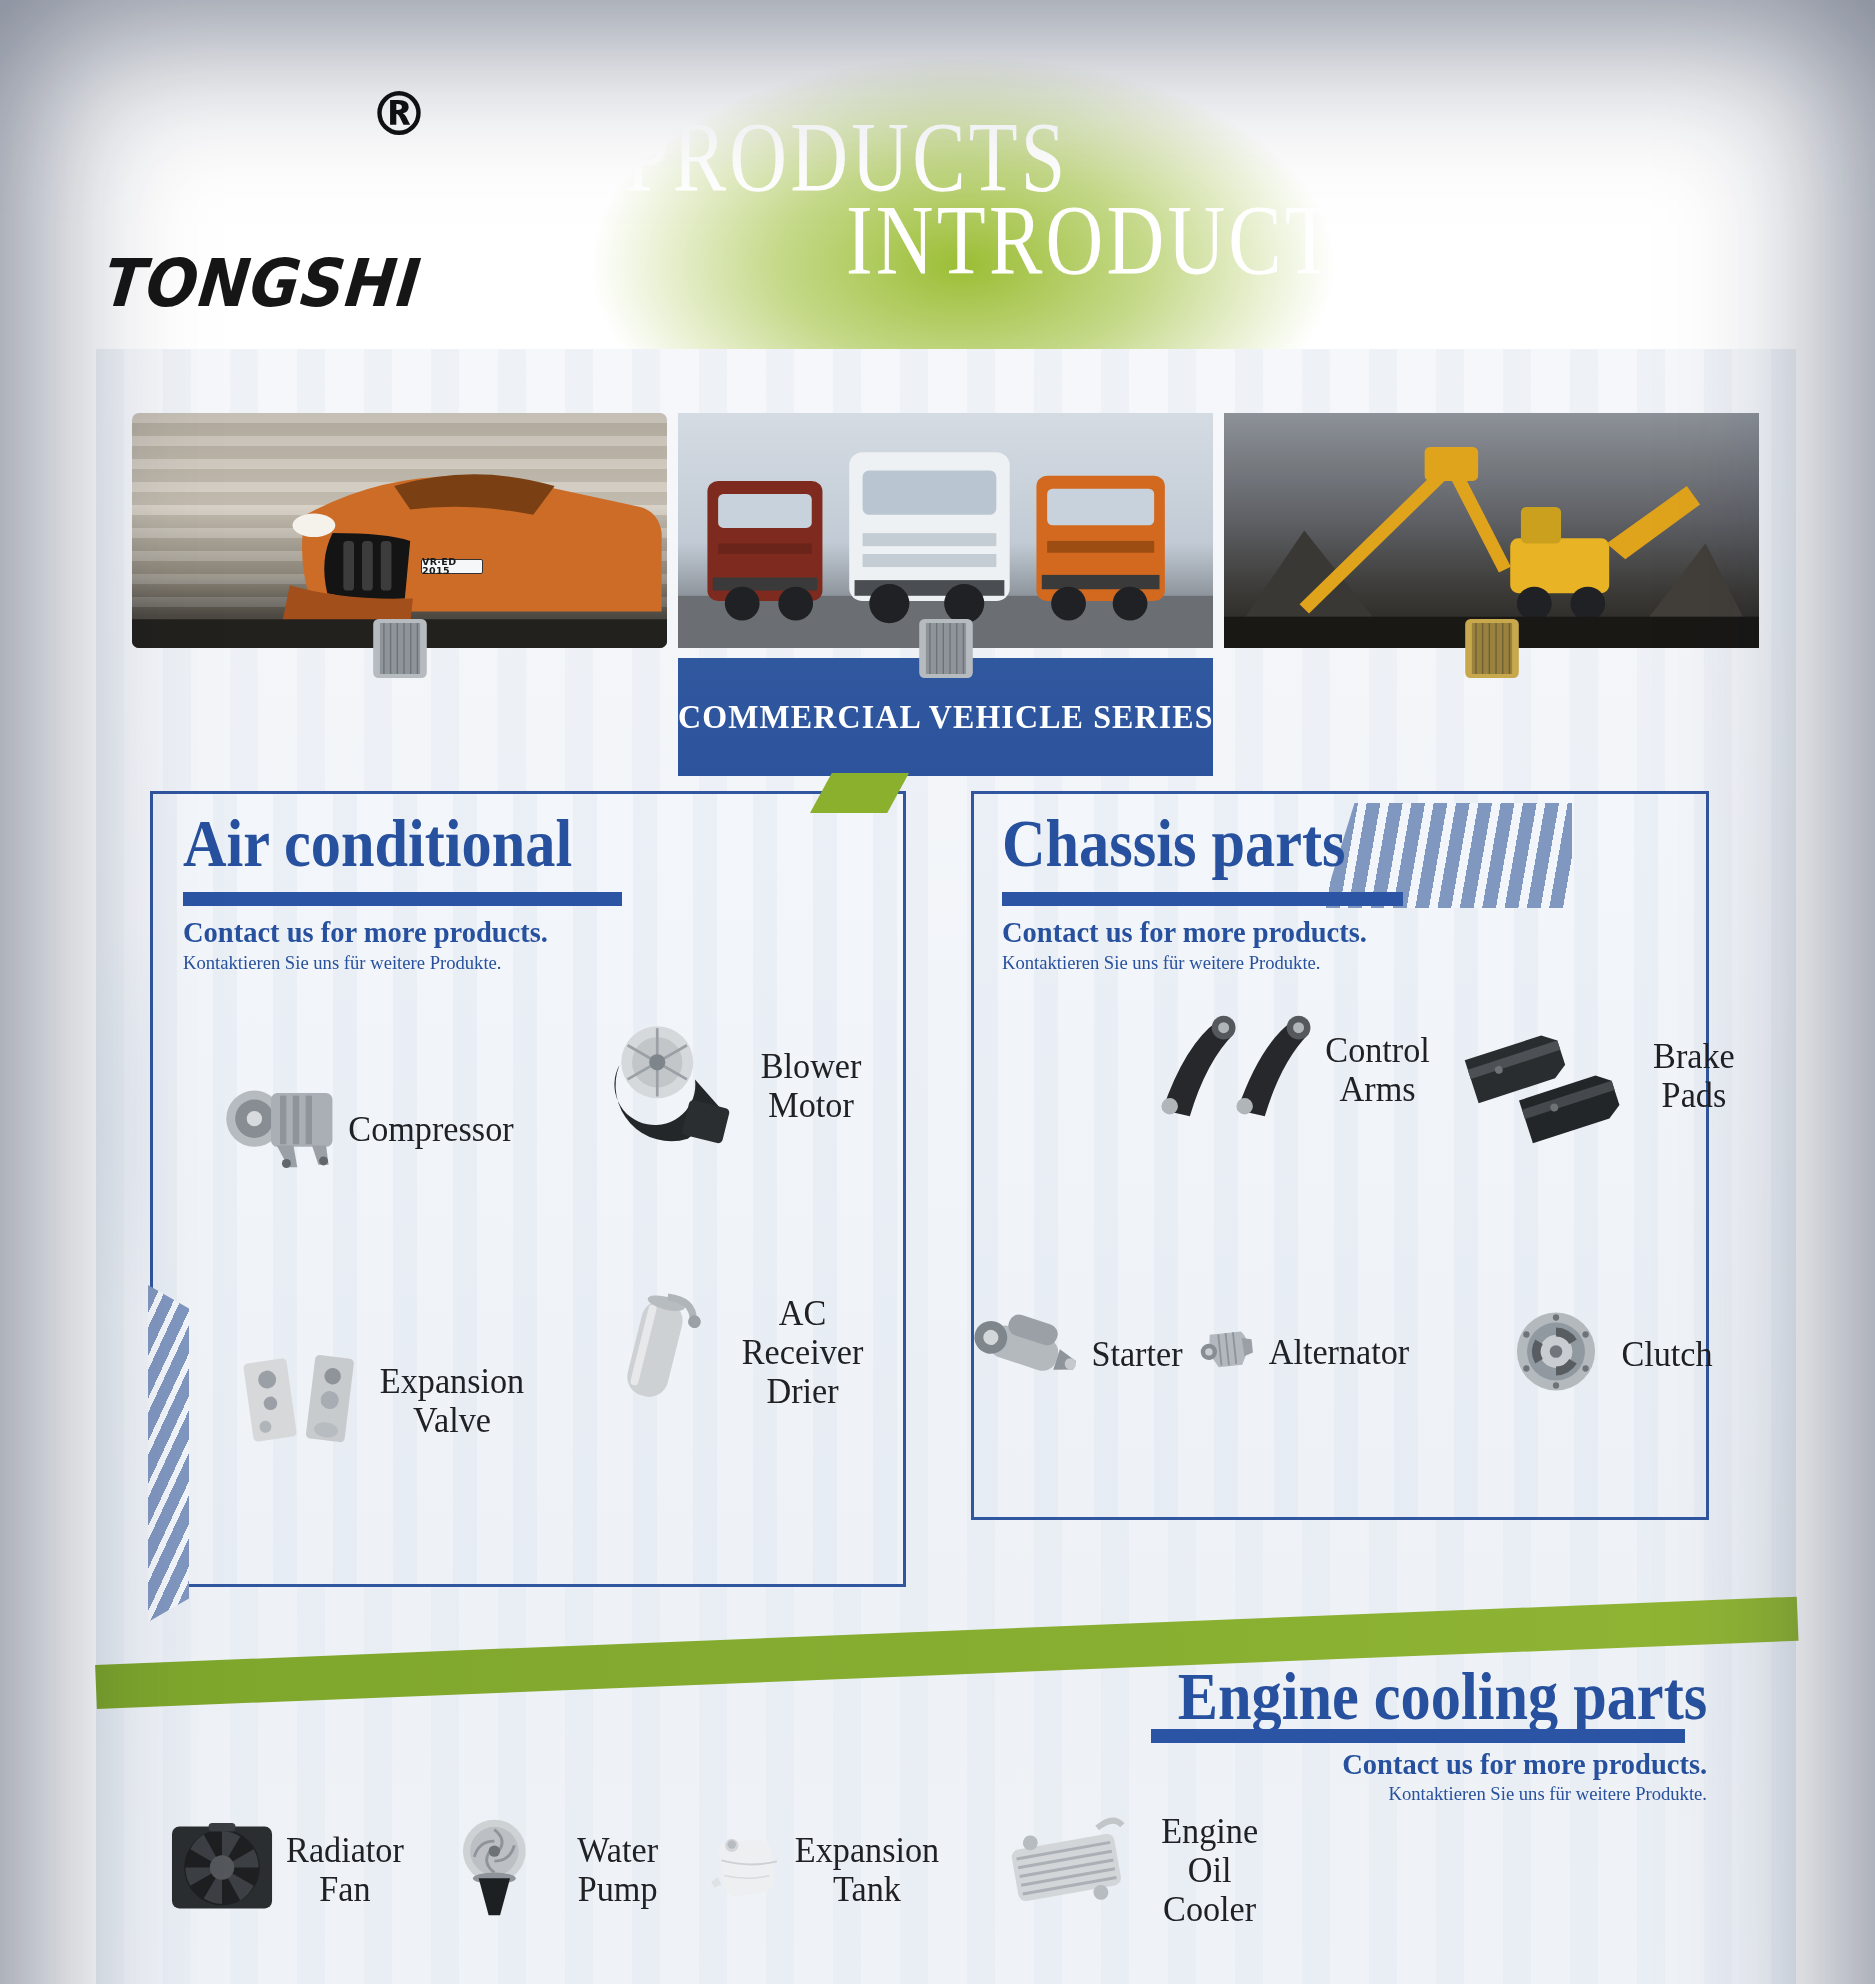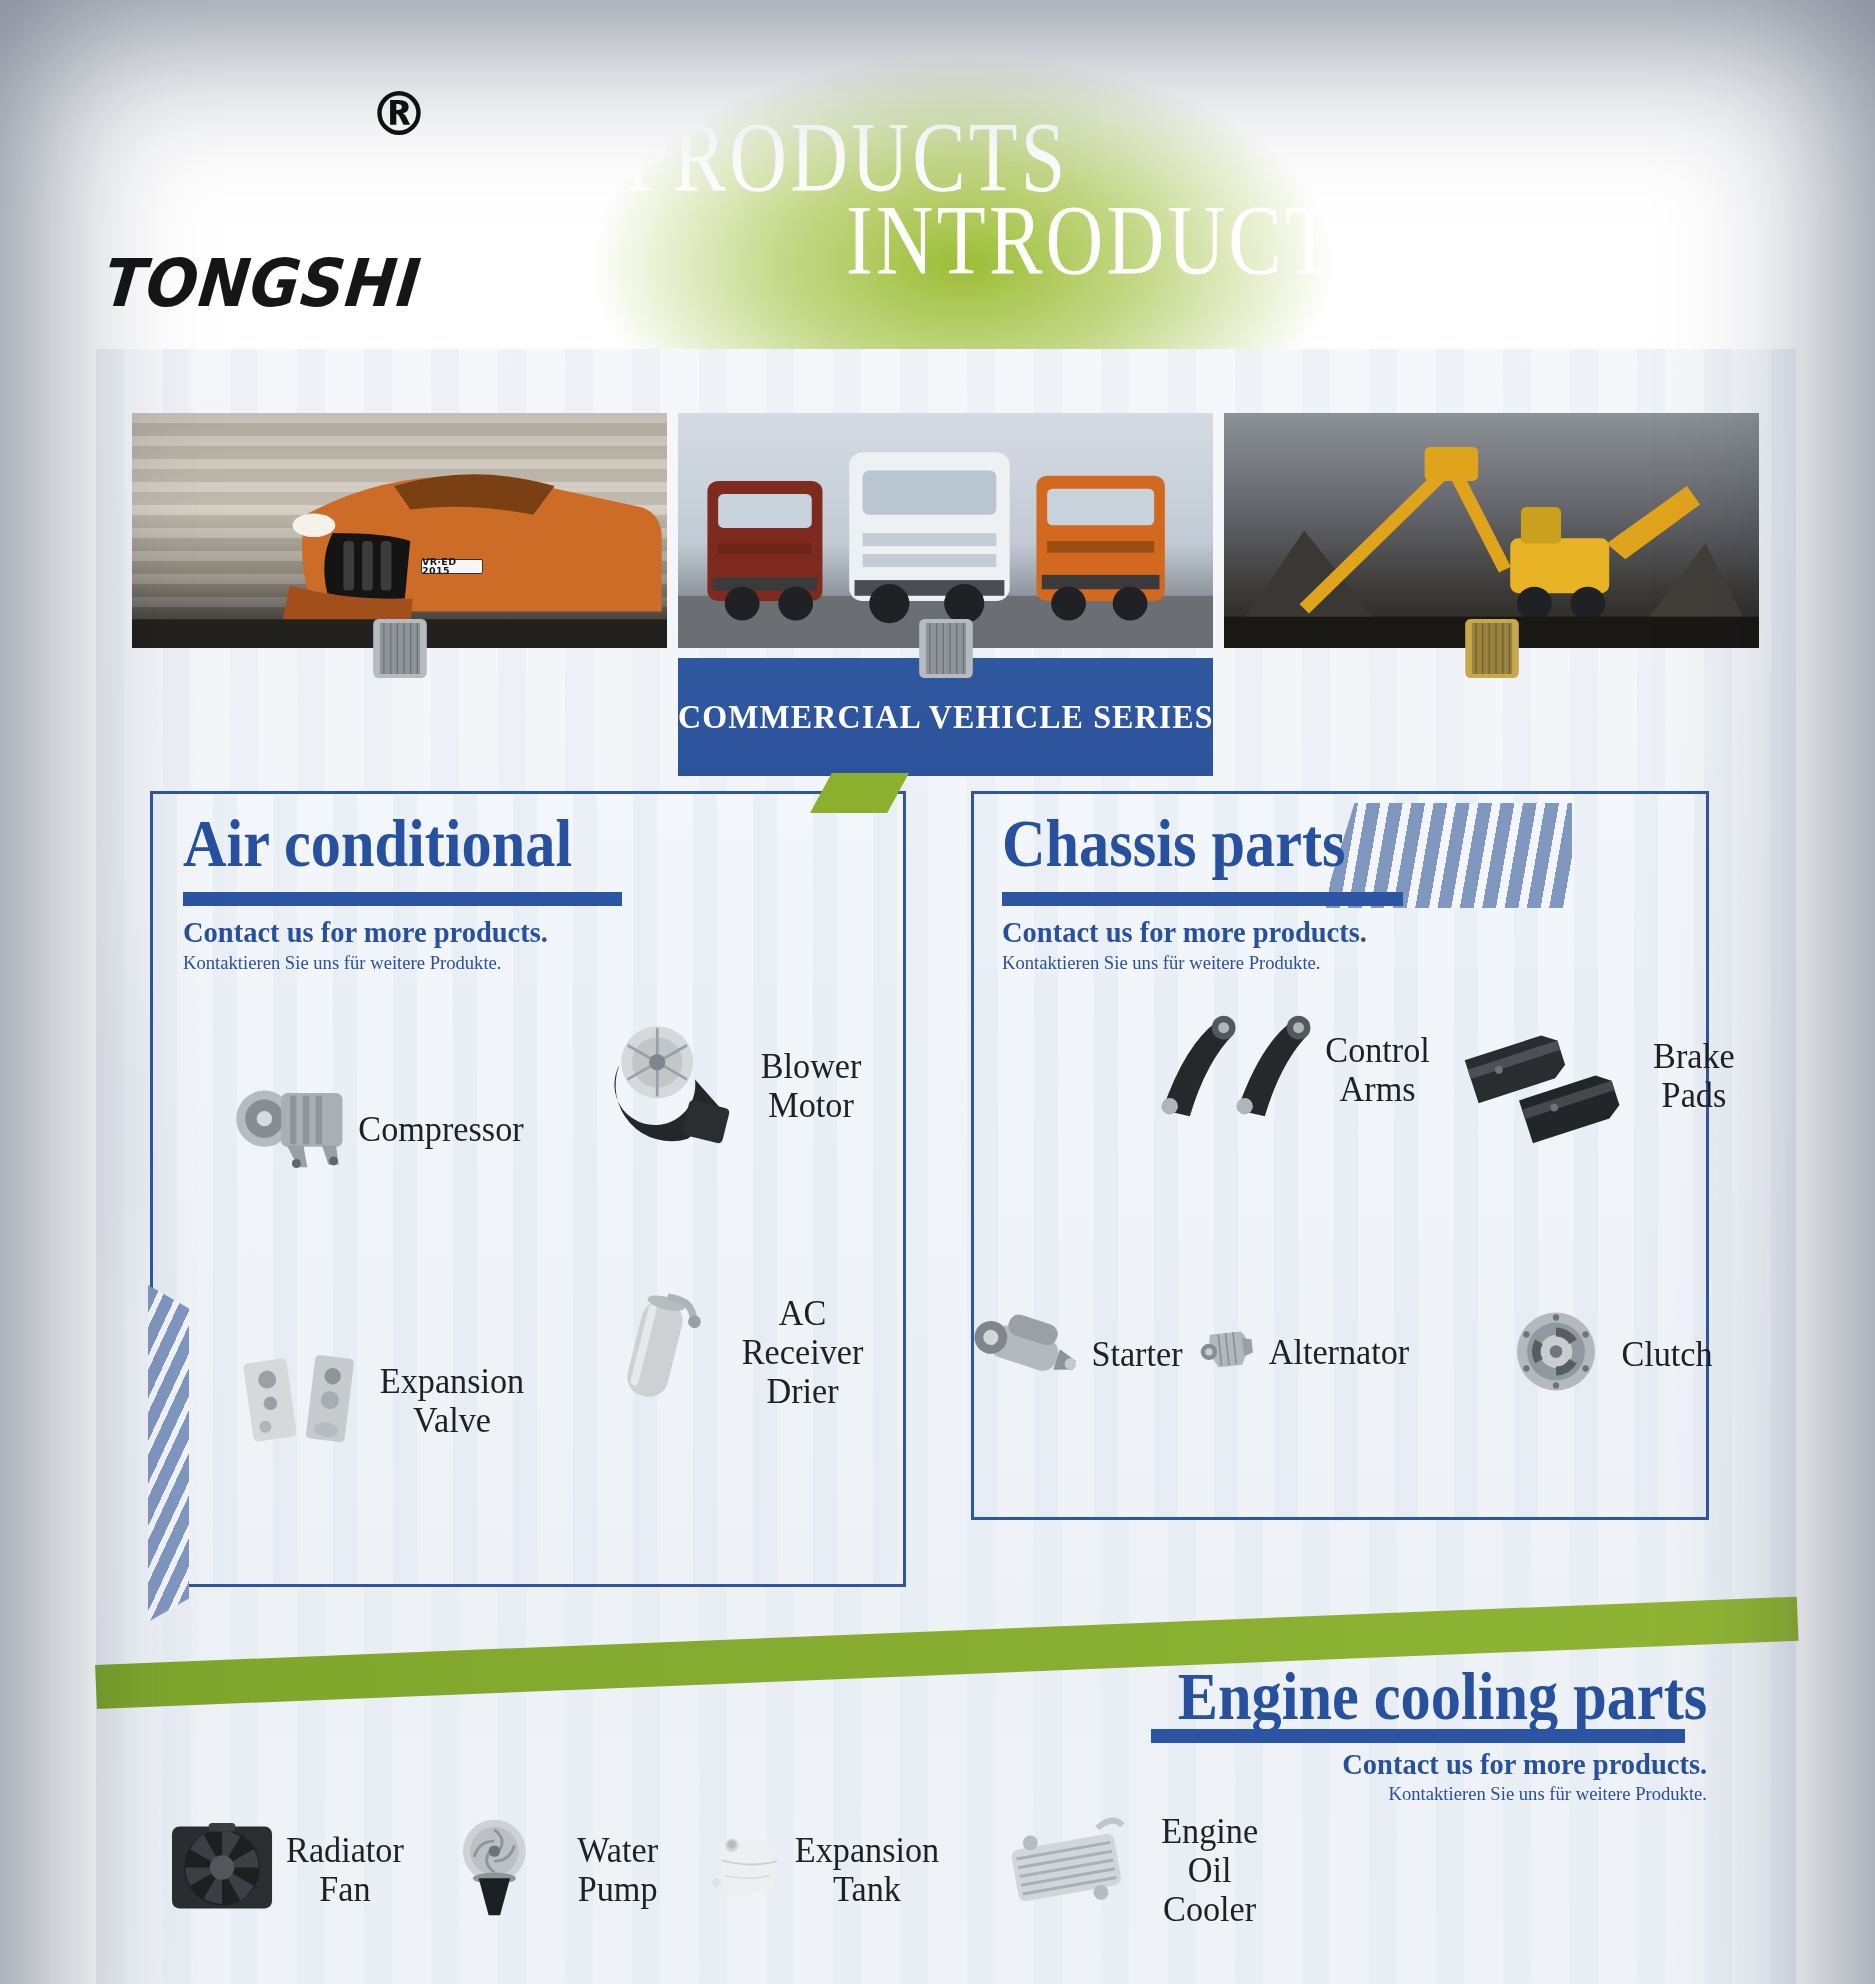--- a/index.html
+++ b/index.html
@@ -40,21 +40,21 @@
       radial-gradient(ellipse 715px 357px at 20% 30%, rgba(214,224,236,.5), rgba(0,0,0,0) 70%),
       radial-gradient(ellipse 794px 437px at 80% 75%, rgba(210,222,236,.45), rgba(0,0,0,0) 70%),
       linear-gradient(180deg,#f5f7fa 0%, #eef2f7 50%, #f2f5f9 100%);}
   
   .bcol{position:absolute;top:413px;width:535px;z-index:5;}
   .bcol1{left:132px;} .bcol2{left:678px;} .bcol3{left:1224px;}
   .bimg{position:relative;height:235px;overflow:hidden;}
   .bimg svg{position:absolute;inset:0;width:100%;height:100%;}
   .img-car{background:
       repeating-linear-gradient(180deg, rgba(255,255,255,.16) 0 10.3px, rgba(125,118,105,.16) 10.3px 23px),
-      linear-gradient(180deg,#b9b2a6 0%,#cfc8bc 40%,#8a8478 70%,#45423c 86%,#2e2c28 100%);}
+      linear-gradient(180deg,#b9b2a6 0%,#cfc8bc 40%,#8a8478 70%,#45423c 86%,#2e2c28 100%); border-radius: 7px;}
   .img-trucks{background:linear-gradient(180deg,#d4dbe3 0%,#c2cbd5 55%,#8d949c 78%,#5a5e63 100%);}
   .img-mach{background:linear-gradient(180deg,#8d9298 0%,#5f6166 45%,#3c3b38 75%,#23221f 100%);}
   .bstrip{margin-top:9.5px;height:118px;background:linear-gradient(180deg,#30589f,#2c539c);
     display:flex;align-items:center;justify-content:center;}
   .series-label{font:700 34px/1 "Liberation Serif",serif;color:#fff;letter-spacing:1.2px;
     transform:scaleX(.94);white-space:nowrap;}
   .series-small{font-size:31px;}
   .bradiator{position:absolute;left:50%;top:198px;transform:translateX(-50%);width:67px;height:75px;z-index:6;}
   .plate{position:absolute;left:54%;top:62%;width:60px;height:13.5px;background:#f6f7f8;border:0.8px solid #333;
     border-radius:2px;display:flex;align-items:center;justify-content:center;
@@ -232,21 +232,21 @@
 
 <div class="card card-air"></div>
 <div class="abs green-corner"></div>
 <div class="abs stripes-left"></div>
 
 <div class="abs sec-title" style="left:183px;top:810px;">Air conditional</div>
 <div class="abs sec-bar" style="left:183px;top:892px;width:439px;"></div>
 <div class="abs contact-en" style="left:183px;top:916px;">Contact us for more products.</div>
 <div class="abs contact-de" style="left:183px;top:953px;">Kontaktieren Sie uns für weitere Produkte.</div>
 
-<div class="product" style="left:226px;top:1016px;width:302px;">
+<div class="product" style="left:216px;top:1016px;width:302px;">
   <div class="pimg" style="height:222px;">
     <svg viewBox="0 0 200 150">
       <circle cx="60" cy="62" r="44" fill="#b6bbc0"></circle>
         <circle cx="60" cy="62" r="30" fill="#878d93"></circle>
       <circle cx="60" cy="62" r="12" fill="#d8dbdd"></circle>
       <rect x="86" y="22" width="96" height="84" rx="10" fill="#a9afb5"></rect>
       <rect x="100" y="26" width="10" height="76" fill="#8e949a"></rect>
       <rect x="120" y="26" width="10" height="76" fill="#8e949a"></rect>
       <rect x="140" y="26" width="10" height="76" fill="#8e949a"></rect>
       <path d="M95 104 l18 34 h14 l-6-34z" fill="#9aa0a6"></path>

